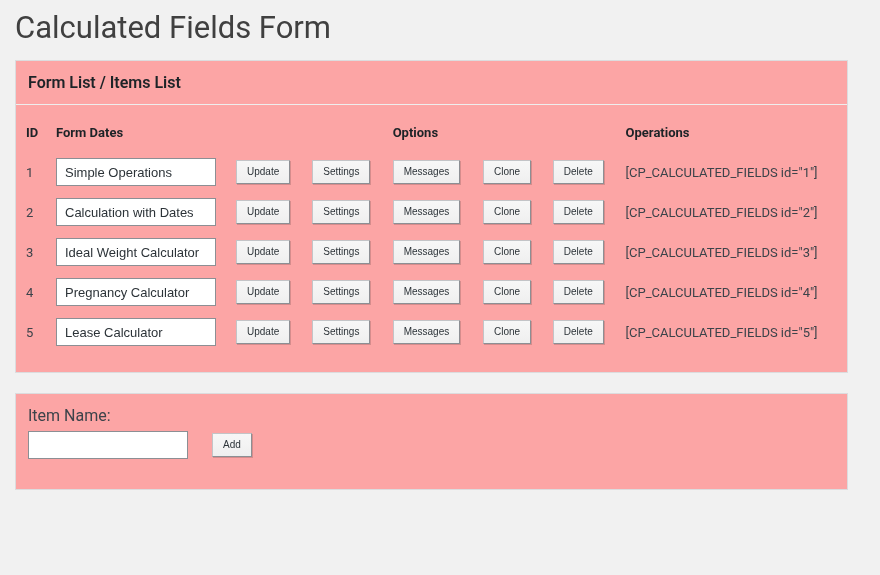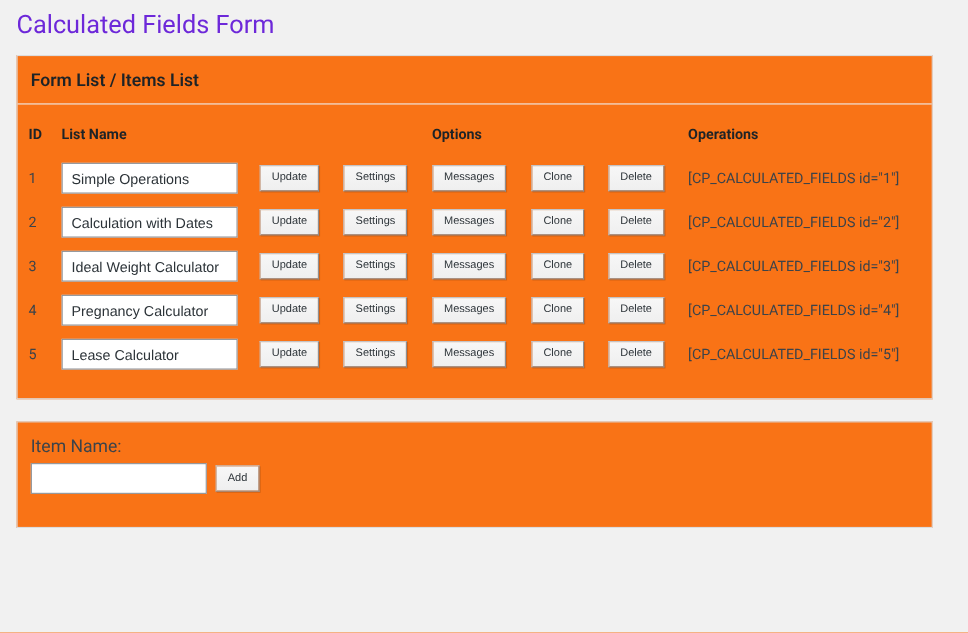--- a/index.html
+++ b/index.html
@@ -10,27 +10,27 @@
     body {
       font-family: -apple-system, BlinkMacSystemFont, "Segoe UI", Roboto, sans-serif;
       background: #f1f1f1;
       color: #1d2327;
       font-size: 13px;
       width: 880px;
       height: 575px;
       overflow: hidden;
     }
     .page-title {
-      font-size: 23px;
+      font-size: 31px;
       font-weight: 400;
       padding: 9px 15px 4px 15px;
-      color: #6d28d9;
+      color: #404040;
     }
     .panel {
-      background: #f97316;
+      background: #fca5a5;
       border: 1px solid #dcdcde;
       margin: 10px 32px 20px 15px;
       padding: 0;
     }
     .panel-heading {
       font-size: 16px;
       font-weight: 600;
       padding: 12px 12px;
       border-bottom: 1px solid #eee;
       color: #1d2327;
@@ -90,40 +90,40 @@
     }
     .new-form-label {
       display: block;
       font-size: 16px;
       color: #3c434a;
       margin-bottom: 6px;
     }
     .new-form-row {
       display: flex;
       align-items: center;
-      gap: 8px;
+      gap: 24px;
     }
     .shortcode-text {
       font-size: 13px;
       color: #3c434a;
     }
   </style>
 </head>
 <body>
 
 <h1 class="page-title">Calculated Fields Form</h1>
 
 <div class="panel">
   <div class="panel-heading">Form List / Items List</div>
   <div class="panel-body">
     <table class="form-list">
       <thead>
         <tr>
           <th class="col-id">ID</th>
-          <th class="col-name">List Name</th>
+          <th class="col-name">Form Dates</th>
           <th class="col-btn"></th>
           <th class="col-btn"></th>
           <th class="col-btn">Options</th>
           <th class="col-btn"></th>
           <th class="col-btn"></th>
           <th class="col-shortcode">Operations</th>
         </tr>
       </thead>
       <tbody id="form-rows">
           <tr>

